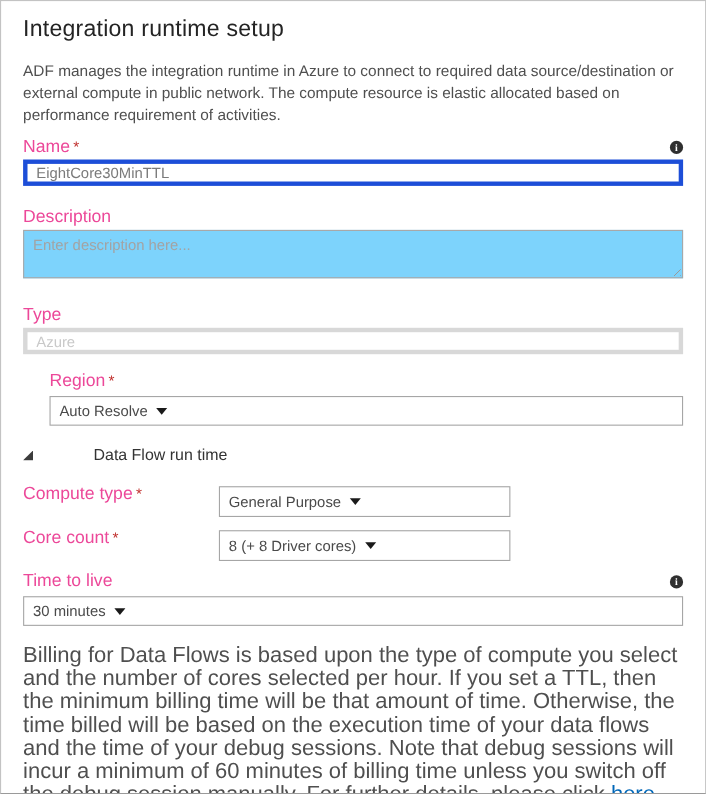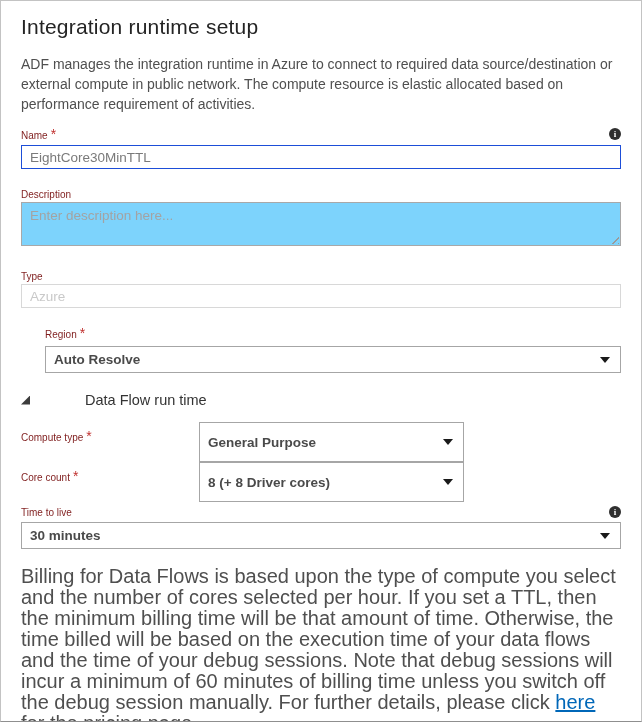--- a/index.html
+++ b/index.html
@@ -31,22 +31,22 @@
     color: #4f4f4f;
   }
 
   .label-row {
     display: flex;
     align-items: center;
     justify-content: space-between;
   }
 
   .field-label {
-    font-size: 10px;
-    color: #7f1d1d;
+    font-size: 16px;
+    color: #ec4899;
   }
   .required-marker {
     color: #c0302e;
     margin-left: 3px;
     font-size: 14px;
   }
 
   .info-icon {
     width: 12px;
     height: 12px;
@@ -61,21 +61,21 @@
     justify-content: center;
     line-height: 1;
     cursor: default;
     flex: 0 0 auto;
   }
 
   .text-input {
     width: 100%;
     height: 24px;
     margin-top: 2px;
-    border: 1px solid #1d4ed8;
+    border: 4px solid #1d4ed8;
     background: #ffffff;
     font-family: "Liberation Sans", "DejaVu Sans", sans-serif;
     font-size: 13.5px;
     color: #7a7a7a;
     padding: 0 8px;
     outline: none;
   }
 
   .text-input.disabled {
     border-color: #d8d8d8;
@@ -107,25 +107,23 @@
     background: repeating-linear-gradient(-45deg, #9a9a9a 0 1px, transparent 1px 4px);
     pointer-events: none;
   }
 
   .dropdown {
     height: 27px;
     border: 1px solid #a6a6a6;
     background: #ffffff;
     display: flex;
     align-items: center;
-    justify-content: space-between;
     padding: 0 10px 0 8px;
     cursor: pointer;
     margin-top: 4px;
-    font-weight: bold;
   }
   .dropdown .dd-value {
     font-size: 13.5px;
     color: #4a4a4a;
     white-space: nowrap;
     overflow: hidden;
   }
   .chevron-down {
     width: 0; height: 0;
     border-left: 5px solid transparent;
@@ -161,21 +159,21 @@
     margin-top: 12px;
     height: 28px;
   }
   .inline-field .field-label-cell {
     width: 178px;
     flex: 0 0 auto;
   }
   .inline-field .dropdown {
     width: 265px;
     margin-top: 12px;
-    height: 40px;
+    height: 28px;
   }
 
   .m-name { margin-top: 11px; }
   .m-desc { margin-top: 20px; }
   .m-type { margin-top: 25px; }
   .m-region { margin-top: 16px; margin-left: 24px; }
   .m-ttl { margin-top: 16px; }
 
   .billing {
     margin-top: 17px;

